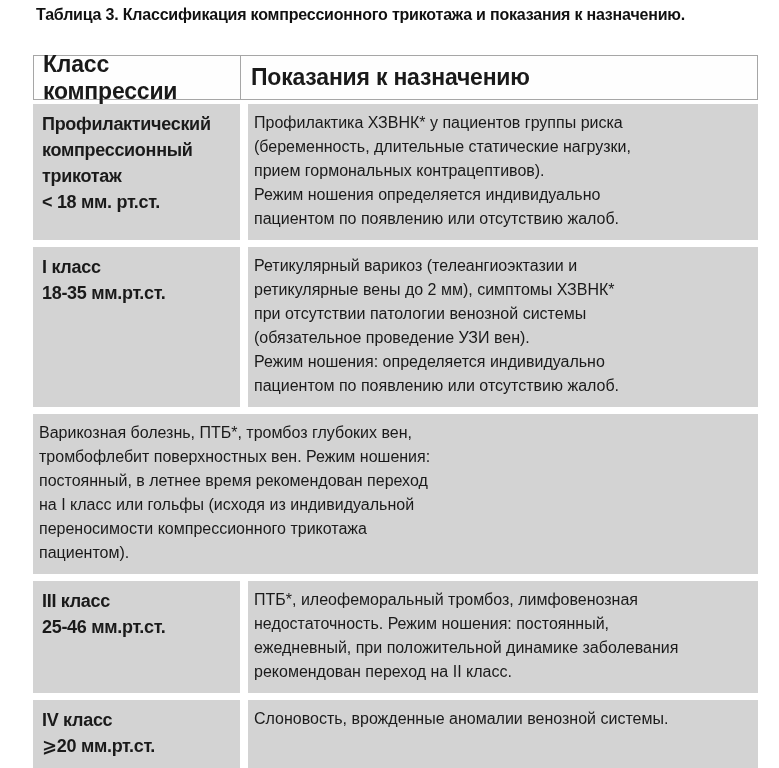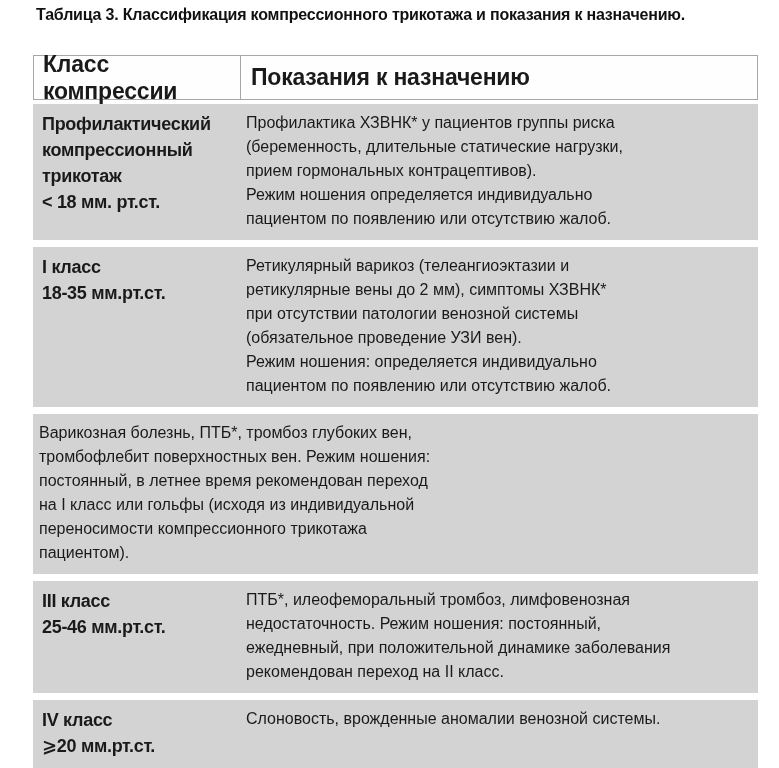--- a/index.html
+++ b/index.html
@@ -53,20 +53,21 @@
     border-right: 1px solid #a6a6a6;
     padding-left: 9px;
   }
   .t-header .hcell.col-indication {
     flex: 1;
     padding-left: 10px;
     text-align: right;
   }
   .t-row {
     display: flex;
+    gap: 8px;
     margin-bottom: 7px;
   }
   .t-row .cell {
     background: #d3d3d3;
     box-sizing: border-box;
     padding: 7px 9px 9px 9px;
   }
   .t-row .cell.col-class {
     width: 207px;
     font-size: 18px;

